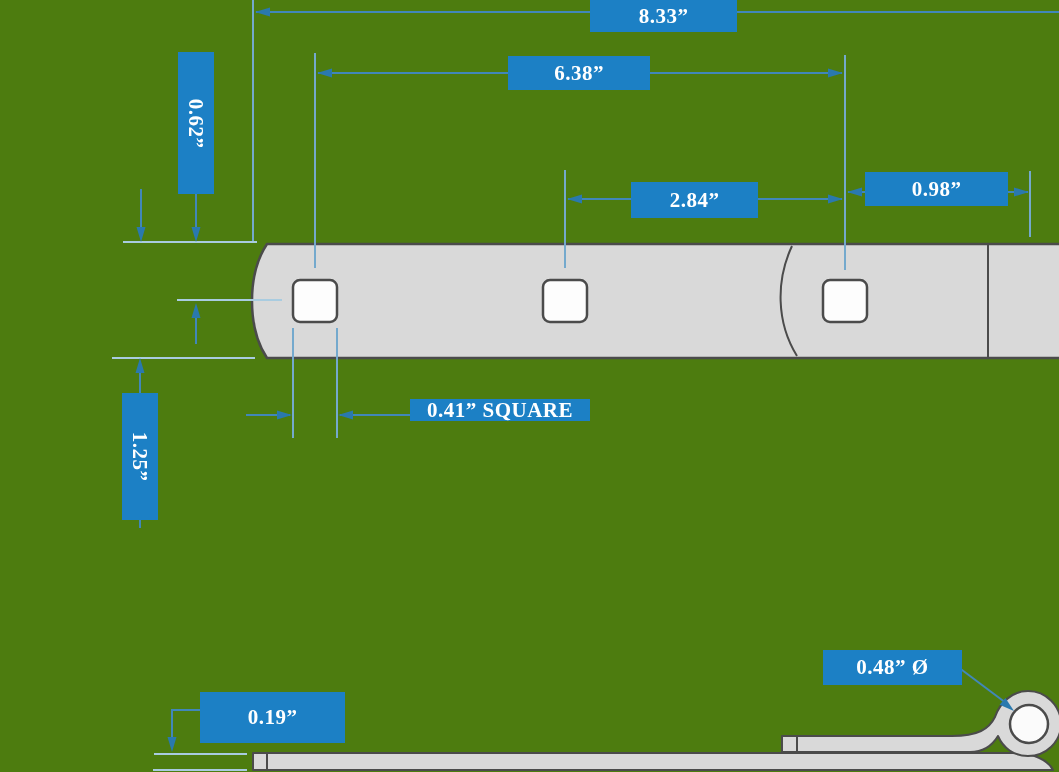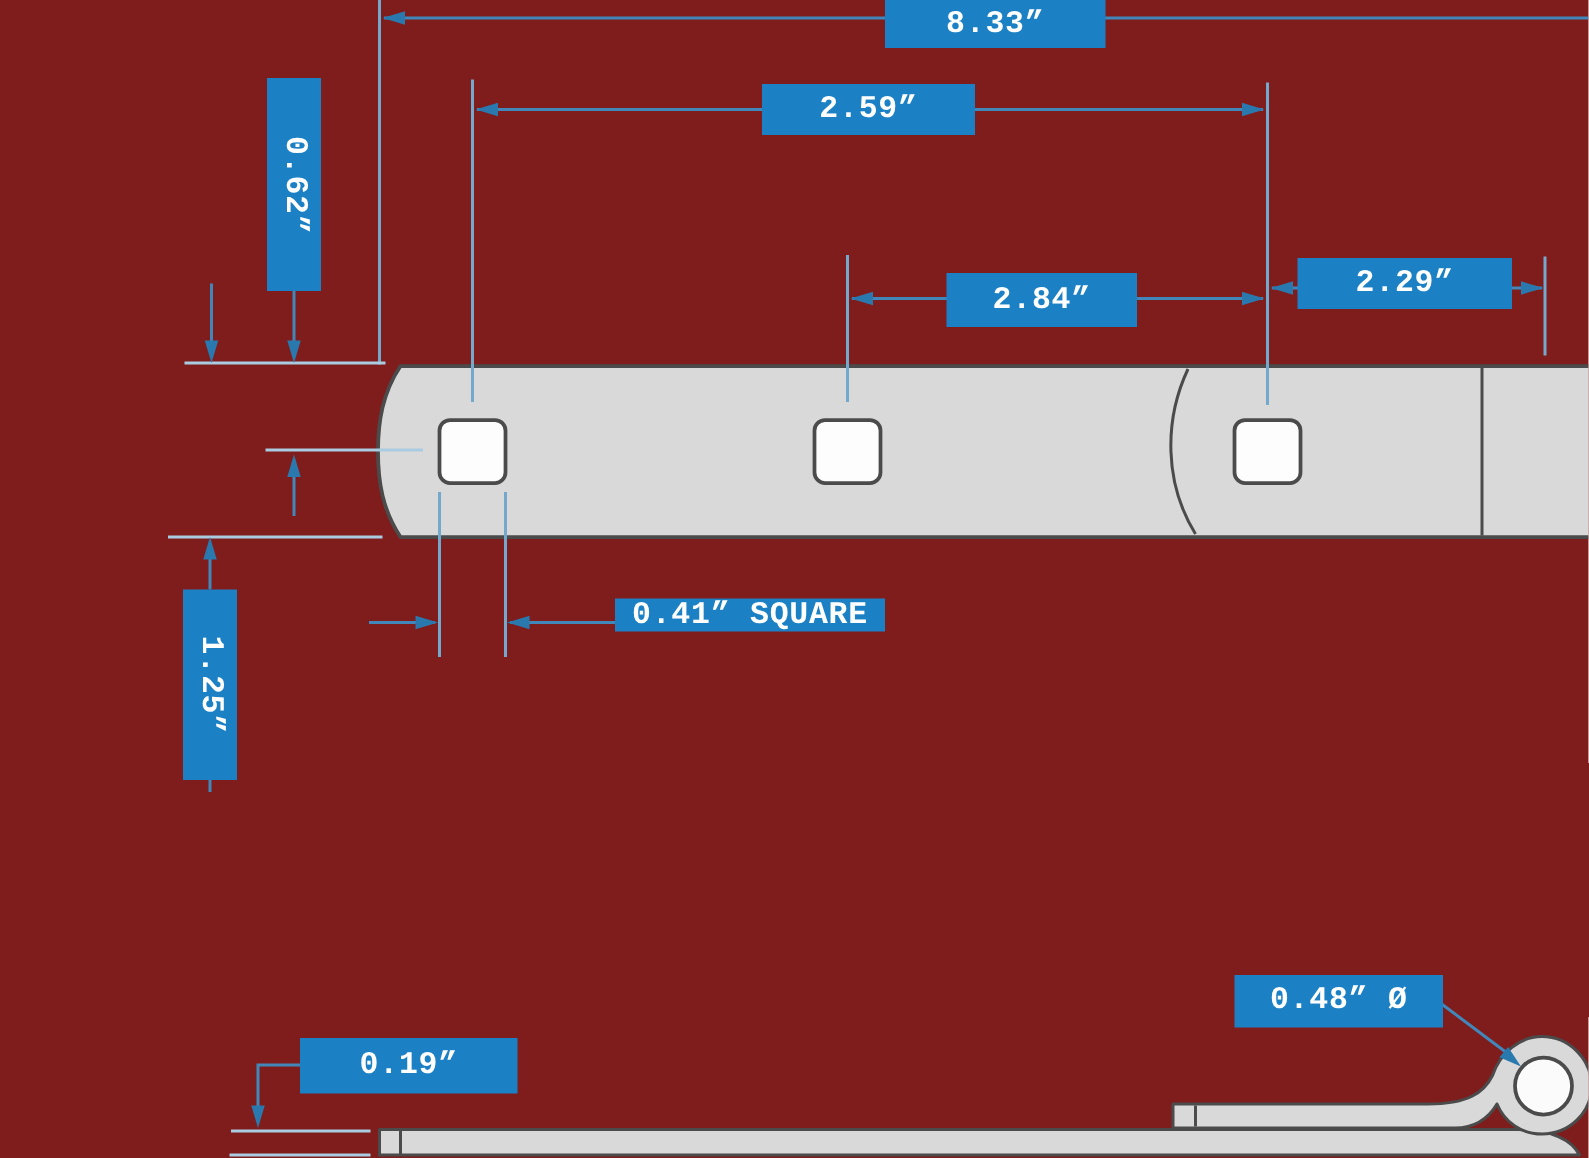--- a/index.html
+++ b/index.html
@@ -1,19 +1,19 @@
 <!DOCTYPE html>
 <html><head>
 <meta charset="utf-8">
 <style>
   html,body{margin:0;padding:0;background:#fff;}
   #canvas{
     position:relative;width:1059px;height:772px;overflow:hidden;
-    background:#7f1d1d;
-    font-family:Liberation Mono, monospace;
+    background:#4d7c0f;
+    font-family:Liberation Serif, serif;
   }
   #drawing{position:absolute;left:0;top:0;}
   .dim-label{
     position:absolute;
     background:#1c80c5;
     color:#ffffff;
     font-weight:bold;
     font-size:21px;
     letter-spacing:0.5px;
     display:flex;align-items:center;justify-content:center;
@@ -98,33 +98,33 @@
       <polygon points="140,358 135.5,373 144.5,373"></polygon>
       <polygon points="292,415 277,410.5 277,419.5"></polygon>
       <polygon points="338,415 353,410.5 353,419.5"></polygon>
       <polygon points="172,752 167.5,737 176.5,737"></polygon>
       <polygon points="1014,711 999.6,704.8 1005.4,698"></polygon>
     </g>
   </svg>
 
   <div class="dim-label" style="left:590px;top:0px;width:147px;height:32px;">8.33”</div>
 
-  <div class="dim-label" style="left:508px;top:56px;width:142px;height:34px;">2.59”</div>
+  <div class="dim-label" style="left:508px;top:56px;width:142px;height:34px;">6.38”</div>
 
   <div class="dim-label vertical" style="left:178px;top:52px;width:36px;height:142px;">
     <span>0.62”</span>
   </div>
 
   <div class="dim-label" style="left:631px;top:182px;width:127px;height:36px;">2.84”</div>
 
-  <div class="dim-label" style="left:865px;top:172px;width:143px;height:34px;">2.29”</div>
+  <div class="dim-label" style="left:865px;top:172px;width:143px;height:34px;">0.98”</div>
 
   <div class="dim-label" style="left:410px;top:399px;width:180px;height:22px;">0.41” SQUARE</div>
 
   <div class="dim-label vertical" style="left:122px;top:393px;width:36px;height:127px;">
     <span>1.25”</span>
   </div>
 
-  <div class="dim-label" style="left:200px;top:692px;width:145px;height:37px;">0.19”</div>
+  <div class="dim-label" style="left:200px;top:692px;width:145px;height:51px;">0.19”</div>
 
   <div class="dim-label" style="left:823px;top:650px;width:139px;height:35px;">0.48” Ø</div>
 
 </div>
 
 </body></html>

